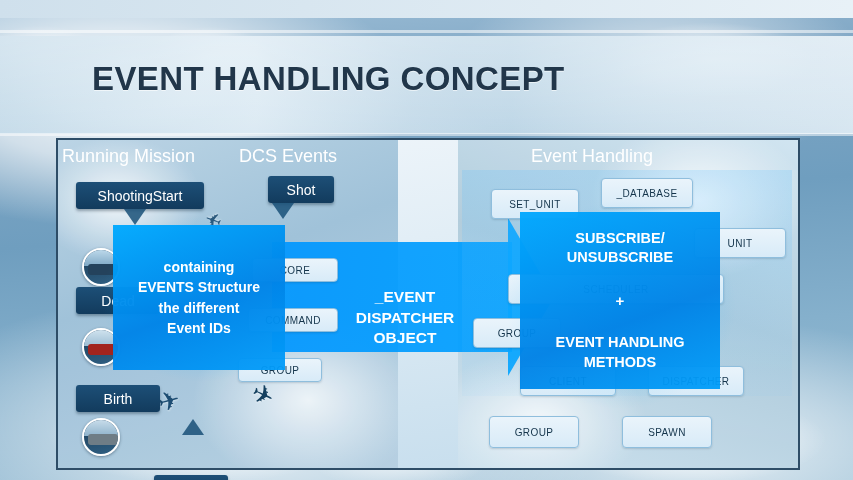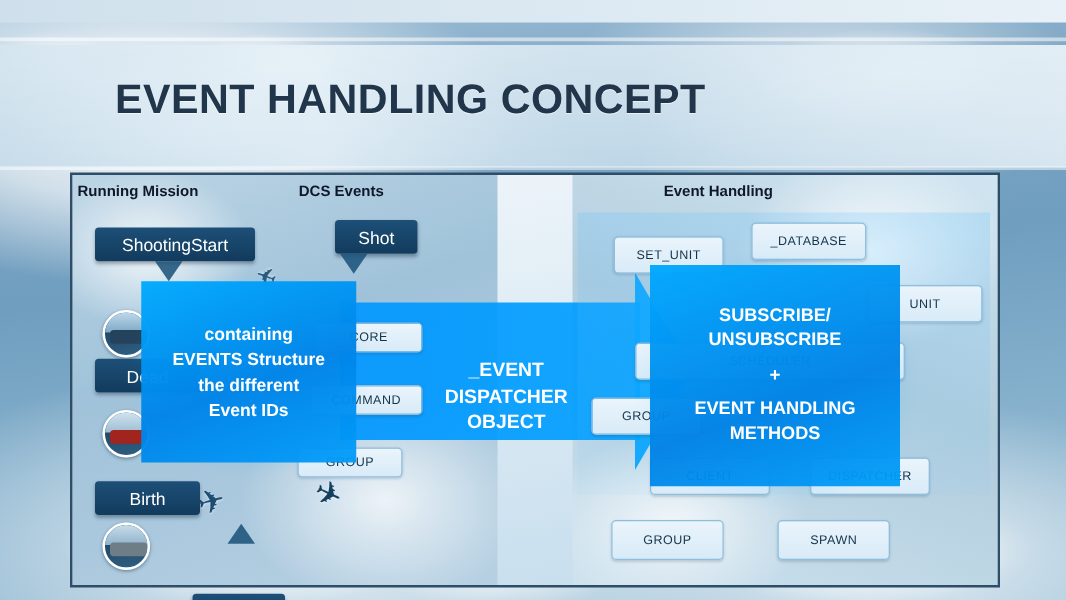--- a/index.html
+++ b/index.html
@@ -83,21 +83,21 @@
     position:absolute; left:400px; top:0; width:344px; height:332px;
     background:
       radial-gradient(ellipse 150px 110px at 240px 60px, rgba(255,255,255,0.9), rgba(255,255,255,0) 72%),
       radial-gradient(ellipse 150px 100px at 80px 280px, rgba(255,255,255,0.85), rgba(255,255,255,0) 72%),
       linear-gradient(200deg,#cfe4f1 0%,#aecada 45%,#cde2ef 100%);
     opacity:0.9;
   }
 
   
   .col-header {
-    position:absolute; font-size:12px; font-weight:bold; color:#0f172a;
+    position:absolute; font-size:18px; font-weight:normal; color:#ffffff;
     white-space:nowrap;
   }
   #hdr-running { left:62px; top:146px; }
   #hdr-dcs     { left:203px; top:146px;margin-left:36px; }
   #hdr-event   { left:531px; top:146px; }
 
   
   .lbox {
     position:absolute;
     background:linear-gradient(180deg, #eaf4fb 0%, #d8ebf8 100%);
@@ -194,21 +194,21 @@
     background:radial-gradient(ellipse at 50% 50%, rgba(0,170,255,0.35), rgba(0,170,255,0) 70%);
     z-index:6;
   }
 
   
   .callout-right {
     position:absolute; left:520px; top:212px; width:200px; height:177px;
     background:linear-gradient(160deg, rgba(0,168,255,0.96) 0%, rgba(0,130,230,0.96) 60%, rgba(0,158,250,0.95) 100%);
     z-index:7;
     display:flex; flex-direction:column; align-items:center; justify-content:center;
-    gap:9px;
+    gap:24px;
   }
   .callout-right-text {
     color:#fff; font-size:14.5px; font-weight:bold; line-height:1.35; text-align:center;
   }
   .callout-right-plus { color:#fff; font-size:15px; font-weight:bold; }
   .callout-right-glow {
     position:absolute; left:505px; top:200px; width:232px; height:210px;
     background:radial-gradient(ellipse at 50% 50%, rgba(0,170,255,0.3), rgba(0,170,255,0) 70%);
     z-index:6;
   }

